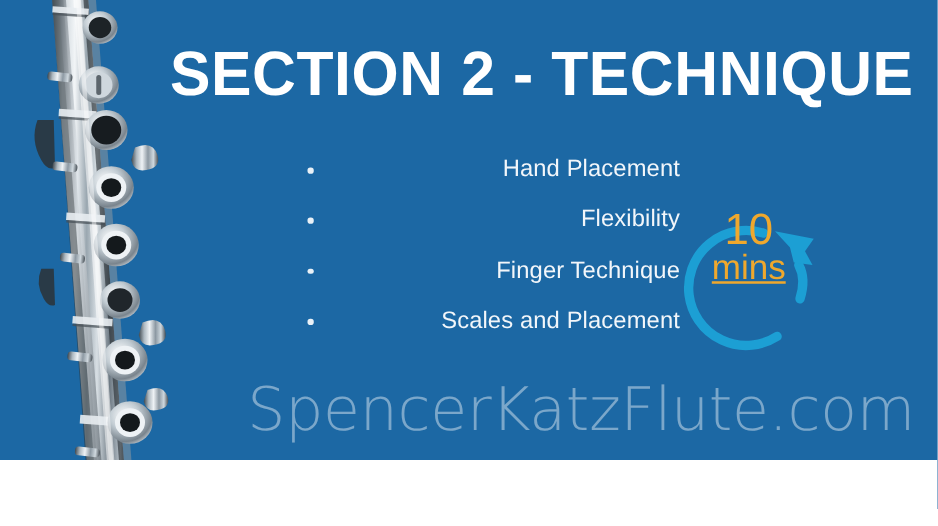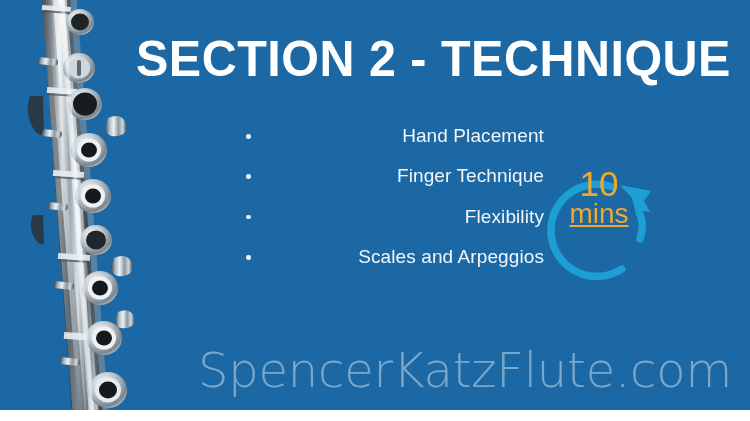--- a/index.html
+++ b/index.html
@@ -3,21 +3,21 @@
 <meta charset="utf-8">
 <style>
   * { margin:0; padding:0; box-sizing:border-box; }
   html, body {
     width:750px; height:421px;
     overflow:hidden;
     font-family:"Liberation Sans", sans-serif;
   }
   #slide {
     position:relative;
-    width:750px; height:410px;
+    width:750px; height:368px;
     background:#1C68A4;
     overflow:hidden;
   }
 
   
   #flute-art {
     position:absolute;
     left:0; top:0;
     width:160px; height:421px;
     overflow:hidden;
@@ -233,29 +233,29 @@
 
   <h1 id="slide-title">SECTION 2 - TECHNIQUE</h1>
 
   <ul id="bullet-list">
     <li>
       <span class="bullet-dot"></span>
       <span>Hand Placement</span>
     </li>
     <li>
       <span class="bullet-dot"></span>
+      <span>Flexibility</span>
+    </li>
+    <li>
+      <span class="bullet-dot"></span>
       <span>Finger Technique</span>
     </li>
     <li>
       <span class="bullet-dot"></span>
-      <span>Flexibility</span>
-    </li>
-    <li>
-      <span class="bullet-dot"></span>
-      <span>Scales and Arpeggios</span>
+      <span>Scales and Placement</span>
     </li>
   </ul>
 
   <div id="timer-badge">
     <svg viewBox="0 0 126 126" aria-hidden="true">
 
       <path d="M 80.8 21.6
                A 46 46 0 1 0 80.0 104.9" transform="rotate(-8 63 63)" fill="none" stroke="#1C9FD4" stroke-width="7.5" stroke-linecap="round"></path>
 
       <path d="M 104 72 q 5 -16 -1 -27" fill="none" stroke="#1C9FD4" stroke-width="7.5" stroke-linecap="round"></path>

